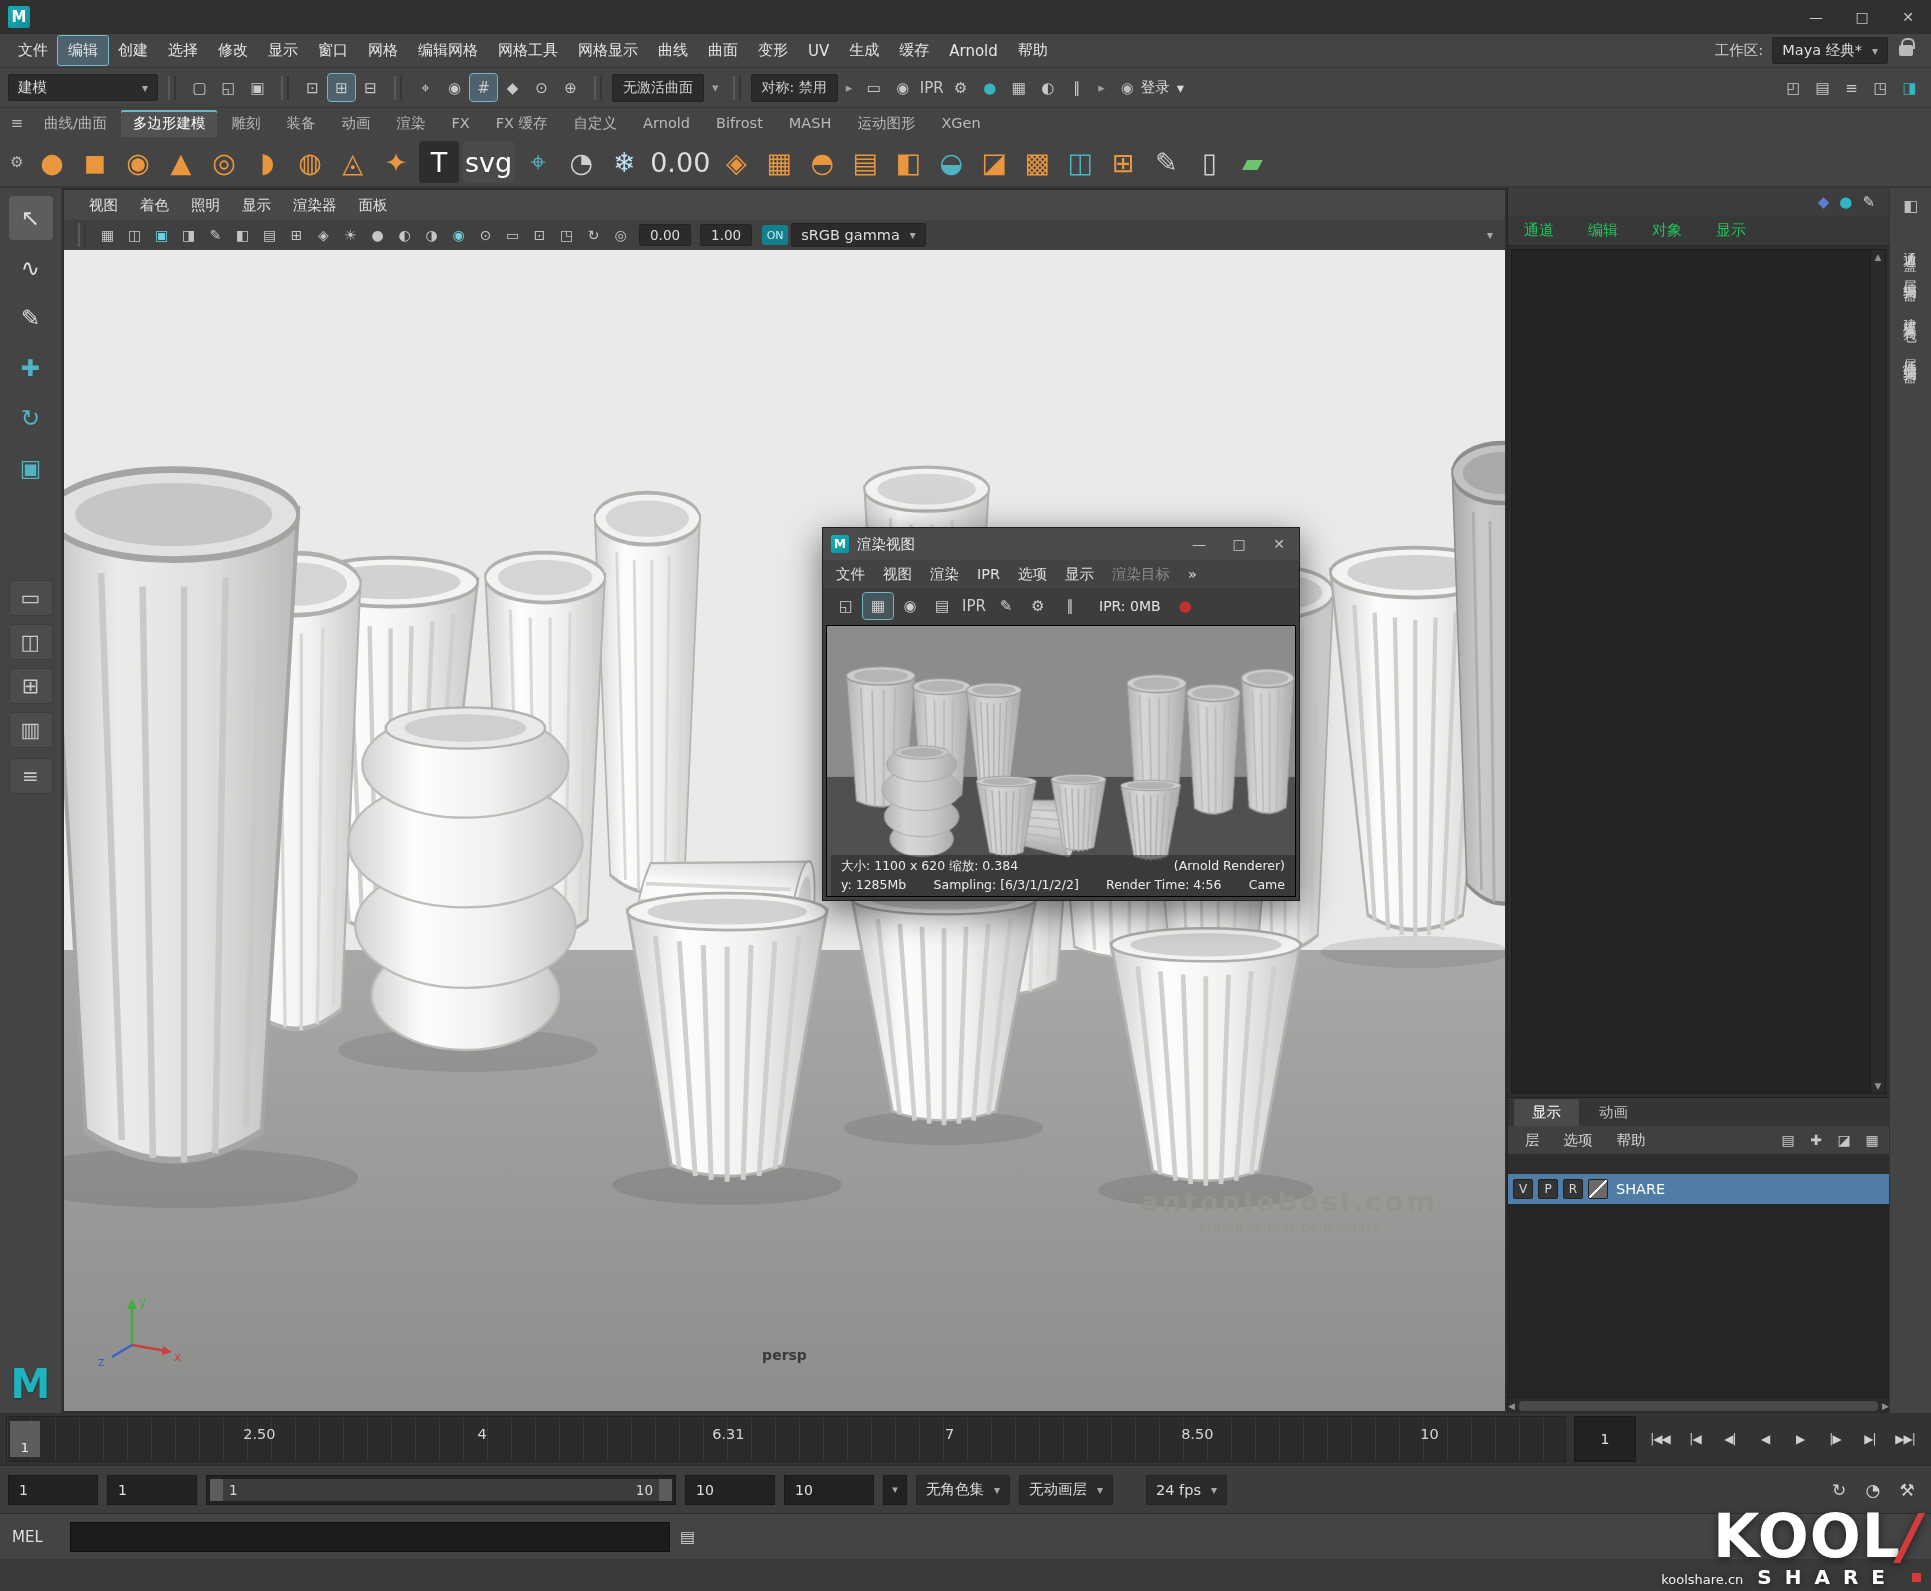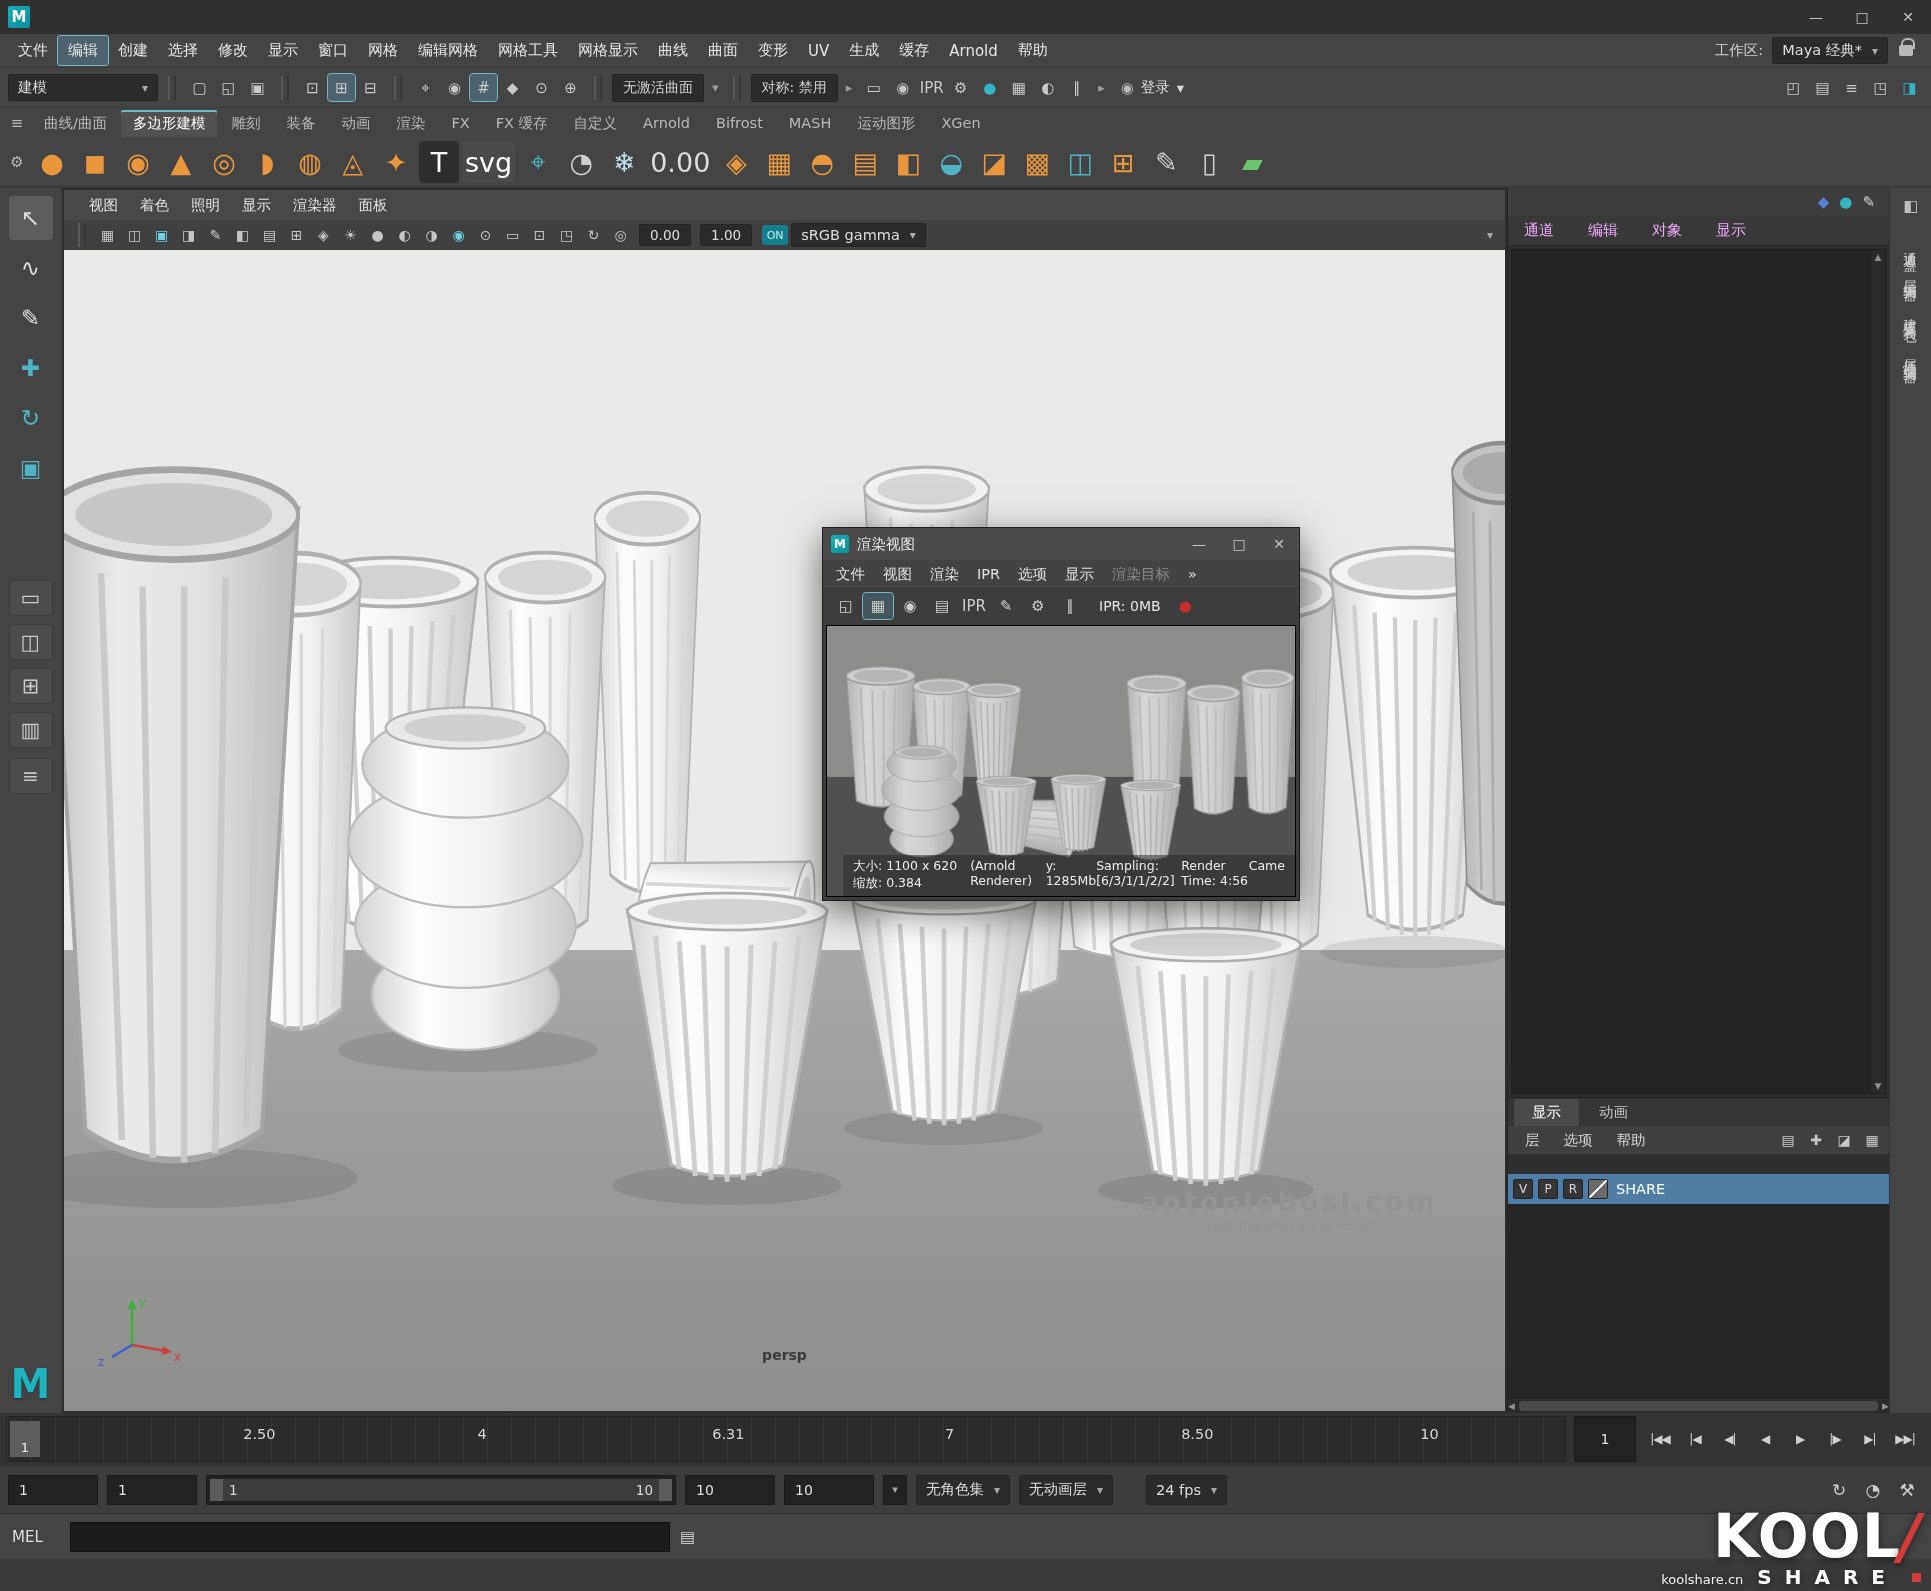--- a/index.html
+++ b/index.html
@@ -79,21 +79,21 @@
   .wm-red .l1 { font-size:20px; }
   .wm-red .l2 { font-size:17px; }
   .persp { position:absolute; left:50%; bottom:48px; transform:translateX(-50%); color:#3a3a3a; font-weight:bold; font-size:14px; }
   .axis { position:absolute; left:28px; bottom:42px; }
 
   
   .right-panel { width:382px; background:#2e2e2e; border-left:1px solid #222; display:flex; flex-direction:column; flex:0 0 auto; }
   .rp-topicons { height:28px; display:flex; align-items:center; justify-content:flex-end; gap:10px; padding:0 14px; background:#3d3d3d; }
   .rpti { font-size:15px; }
   .rp-tabs { height:30px; display:flex; align-items:center; gap:34px; padding:0 16px; background:#383838; border-bottom:1px solid #262626; }
-  .rptab { font-size:15px; color:#f0abfc; }
+  .rptab { font-size:15px; color:#22c55e; }
   .rp-body { flex:1; background:#242424; margin:3px; border:1px solid #1d1d1d; position:relative; }
   .vscroll { position:absolute; right:0; top:0; bottom:0; width:15px; background:#2b2b2b; border-left:1px solid #1f1f1f;
     display:flex; flex-direction:column; justify-content:space-between; align-items:center; padding:2px 0; }
   .sb-arrow { color:#8f8f8f; font-size:9px; }
   .rp-layereditor { height:300px; display:flex; flex-direction:column; background:#2e2e2e; border-top:1px solid #1f1f1f; }
   .le-tabs { height:28px; display:flex; align-items:flex-end; padding:0 6px; gap:2px; background:#353535; }
   .letab { padding:4px 18px; font-size:14.5px; color:#c2c2c2; display:inline-flex; }
   .letab.active { background:#4a4a4a; color:#fff; border-radius:3px 3px 0 0; }
   .le-menus { height:28px; display:flex; align-items:center; background:#404040; padding:0 6px; }
   .lem { padding:2px 11px; font-size:14.5px; color:#d5d5d5; display:inline-flex; }
@@ -163,22 +163,22 @@
   .rv-menus { height:29px; background:#434343; display:flex; align-items:center; padding:0 4px; flex:0 0 auto; border-bottom:1px solid #383838; }
   .rvm { padding:3px 9px; font-size:14.5px; color:#e0e0e0; display:inline-flex; }
   .rvm.disabled { color:#8b8b8b; }
   .rv-toolbar { height:33px; background:#3d3d3d; display:flex; align-items:center; gap:4px; padding:0 8px; flex:0 0 auto; }
   .rvi { width:30px; height:26px; font-size:15px; color:#cfcfcf; display:flex; align-items:center; justify-content:center; border-radius:3px; }
   .rvi.active { outline:1px solid #73b5c5; background:#45565d; }
   .rv-ipr { color:#e4e4e4; font-size:14px; margin-left:10px; }
   .rv-record { color:#c23030; font-size:15px; margin-left:14px; }
   .rv-imagewrap { flex:1; position:relative; margin:3px; background:#151515; border:1px solid #000; overflow:hidden; }
   .rv-img { position:absolute; inset:0; width:100%; height:100%; }
-  .rv-status { position:absolute; left:16px; right:0; bottom:0; background:rgba(35,35,35,.5); color:#ececec;
-    font-size:12.5px; padding:3px 10px 4px; display:flex; flex-direction:row; gap:2px; }
+  .rv-status { position:absolute; left:4px; right:0; bottom:0; background:rgba(35,35,35,.5); color:#ececec;
+    font-size:12.5px; padding:3px 10px 4px; display:flex; flex-direction:column; gap:2px; }
   .rv-status .row { display:flex; justify-content:space-between; }
 
   
   .koolshare { position:absolute; right:10px; bottom:2px; z-index:100; color:#fff; text-shadow:0 2px 8px rgba(0,0,0,.55); text-align:right; }
   .ks-top { display:flex; align-items:flex-end; justify-content:flex-end; line-height:.95; }
   .ks-main { font-size:60px; font-weight:bold; letter-spacing:1px; }
   .ks-slash { font-size:60px; font-weight:bold; color:#d43c3c; font-style:italic; margin-left:-2px; }
   .ks-bottom { display:flex; align-items:baseline; justify-content:flex-end; gap:14px;margin-left:48px; }
   .ks-site { font-size:13px; color:#f2f2f2; }
   .ks-sub { font-size:20px; font-weight:bold; letter-spacing:13px; }

